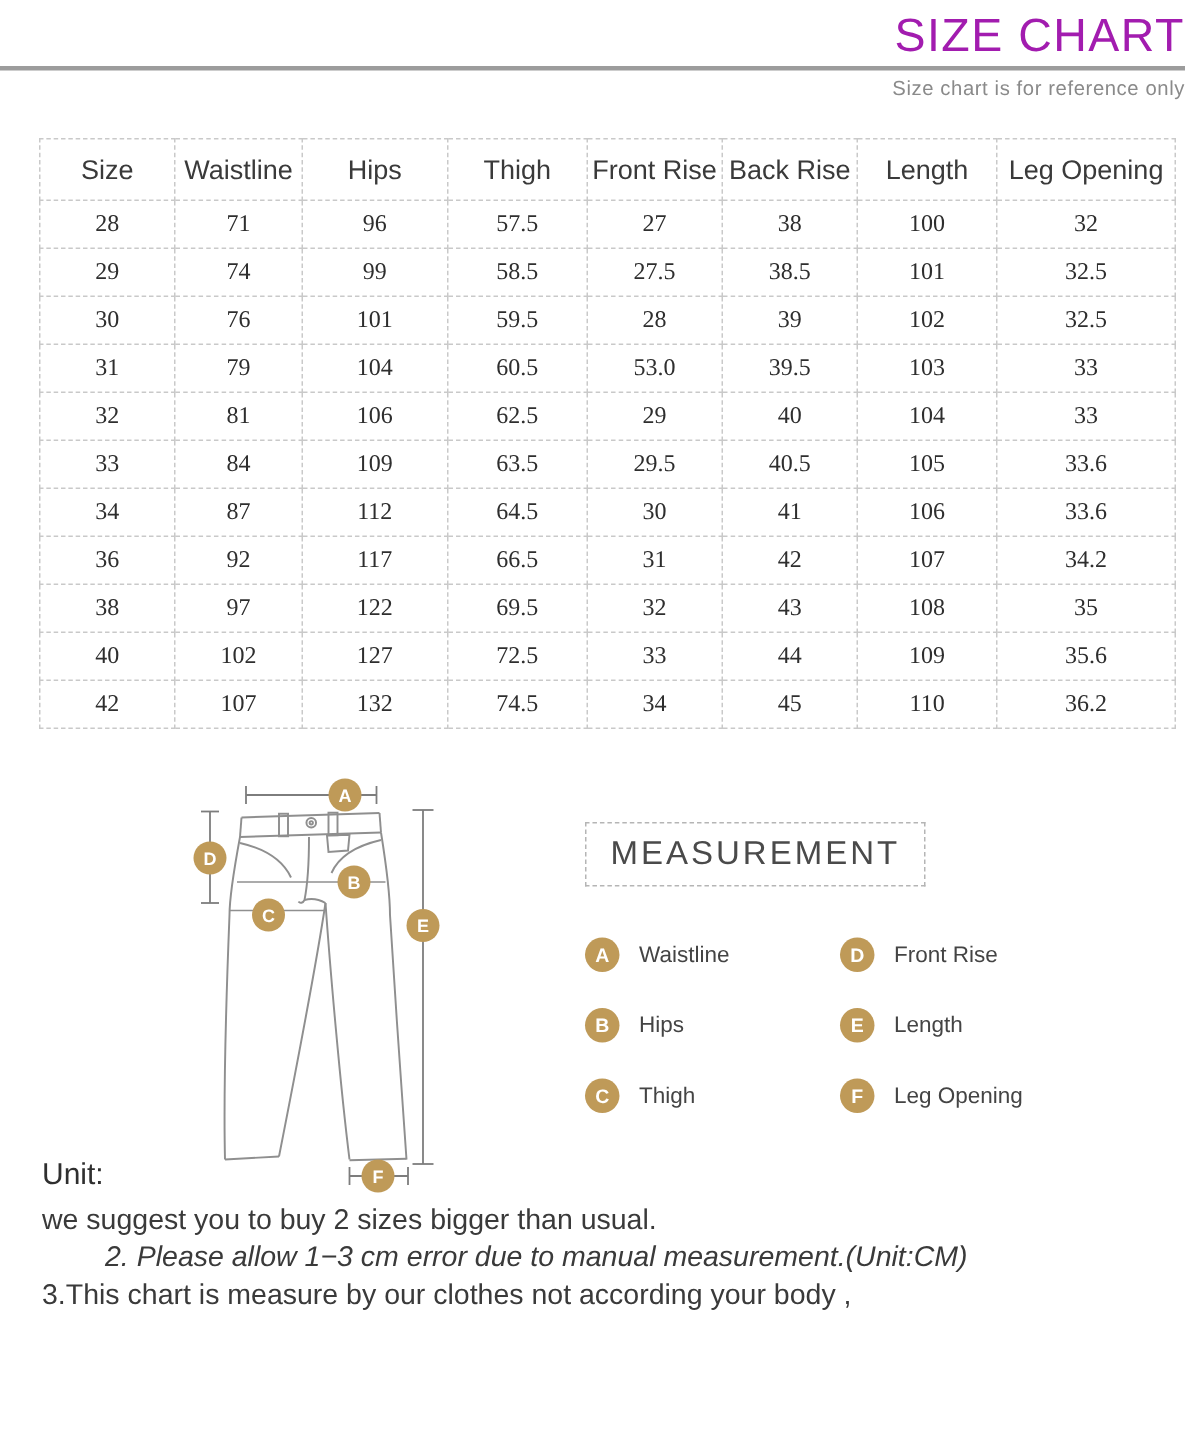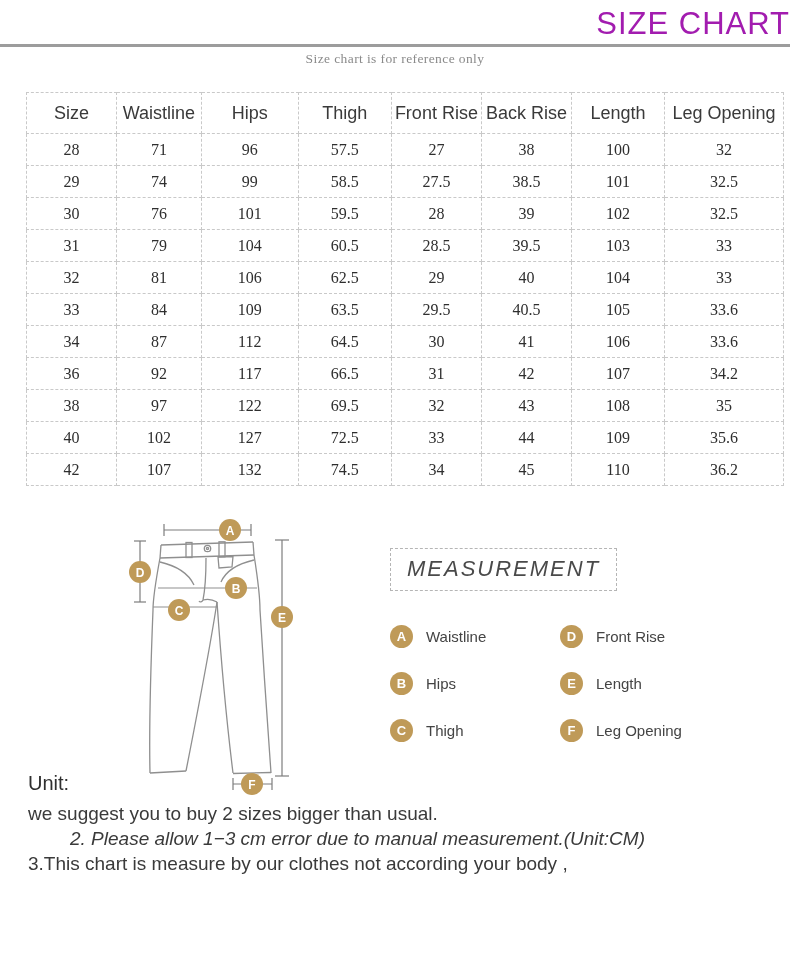--- a/index.html
+++ b/index.html
@@ -3,40 +3,40 @@
 <meta charset="utf-8">
 <style>
   html,body{margin:0;padding:0;background:#fff;}
   #page{position:relative;width:790px;height:953px;background:#ffffff;overflow:hidden;
         font-family:"Liberation Sans",sans-serif;color:#333;}
 
   
   .title{position:absolute;top:6px;left:0;width:100%;text-align:right;
          font-size:31px;font-weight:500;letter-spacing:1px;color:#a21caf;}
   .title-rule{position:absolute;top:44px;left:0;width:100%;height:3px;background:#9c9c9c;}
-  .subtitle{position:absolute;top:51px;left:0;width:100%;text-align:center;
-            font-size:13.5px;color:#8a8a8a;letter-spacing:.4px;font-family:Liberation Serif, serif;}
+  .subtitle{position:absolute;top:51px;left:0;width:100%;text-align:right;
+            font-size:13.5px;color:#8a8a8a;letter-spacing:.4px;}
 
   
   .size-table-wrap{position:absolute;left:26px;top:92px;width:758px;}
   table.size-table{width:100%;border-collapse:collapse;table-layout:fixed;}
   table.size-table th, table.size-table td{
     border:1px dashed #c9c9c9;text-align:center;vertical-align:middle;padding:0;}
   table.size-table th{height:40px;font-size:18px;font-weight:400;color:#3a3a3a;
     font-family:"Liberation Sans",sans-serif;}
   table.size-table td{height:31px;font-size:16px;color:#2e2e2e;
     font-family:"Liberation Serif",serif;}
 
   
   .diagram{position:absolute;left:100px;top:510px;width:280px;height:300px;}
 
   
   .measurement{position:absolute;left:390px;top:548px;width:390px;}
   .measurement-title{display:inline-block;border:1px dashed #b5b5b5;
-    padding:7px 16px 8px 16px;font-size:22px;letter-spacing:2px;color:#4a4a4a;font-style:italic;}
+    padding:7px 16px 8px 16px;font-size:22px;letter-spacing:2px;color:#4a4a4a;}
   .legend{margin-top:22px;display:grid;grid-template-rows:repeat(3,47px);
     grid-template-columns:170px auto;grid-auto-flow:column;align-items:center;}
   .legend-item{display:flex;align-items:center;gap:13px;}
   .legend-badge{width:23px;height:23px;border-radius:50%;color:#fff;
     display:flex;align-items:center;justify-content:center;
     font-size:13px;font-weight:bold;}
   .legend-label{font-size:15px;color:#444;}
 
   
   .notes{position:absolute;left:28px;top:772px;width:745px;}
@@ -108,21 +108,21 @@
             <td>28</td>
             <td>39</td>
             <td>102</td>
             <td>32.5</td>
           </tr>
           <tr>
             <td>31</td>
             <td>79</td>
             <td>104</td>
             <td>60.5</td>
-            <td>28.5</td>
+            <td>53.0</td>
             <td>39.5</td>
             <td>103</td>
             <td>33</td>
           </tr>
           <tr>
             <td>32</td>
             <td>81</td>
             <td>106</td>
             <td>62.5</td>
             <td>29</td>

